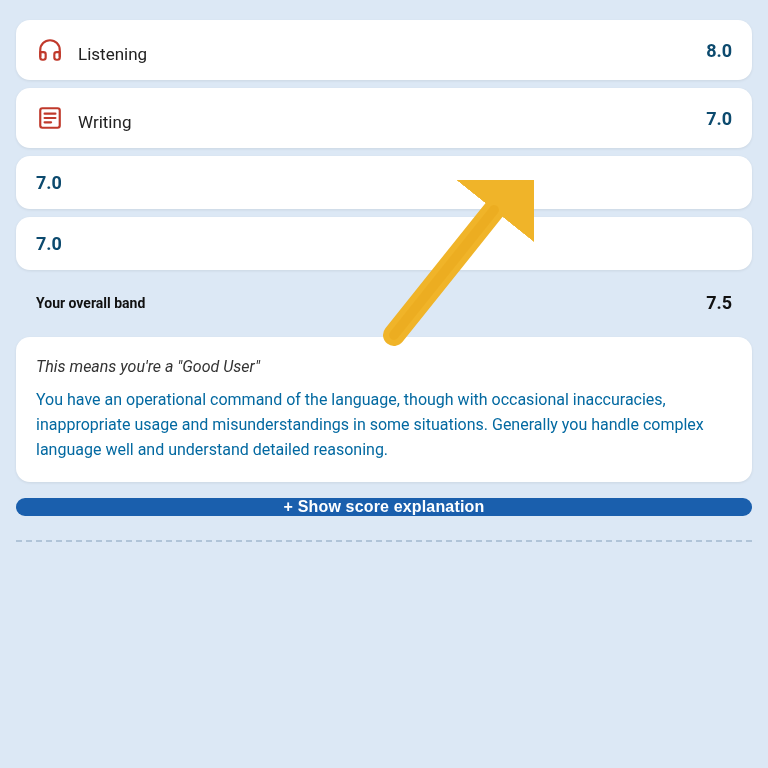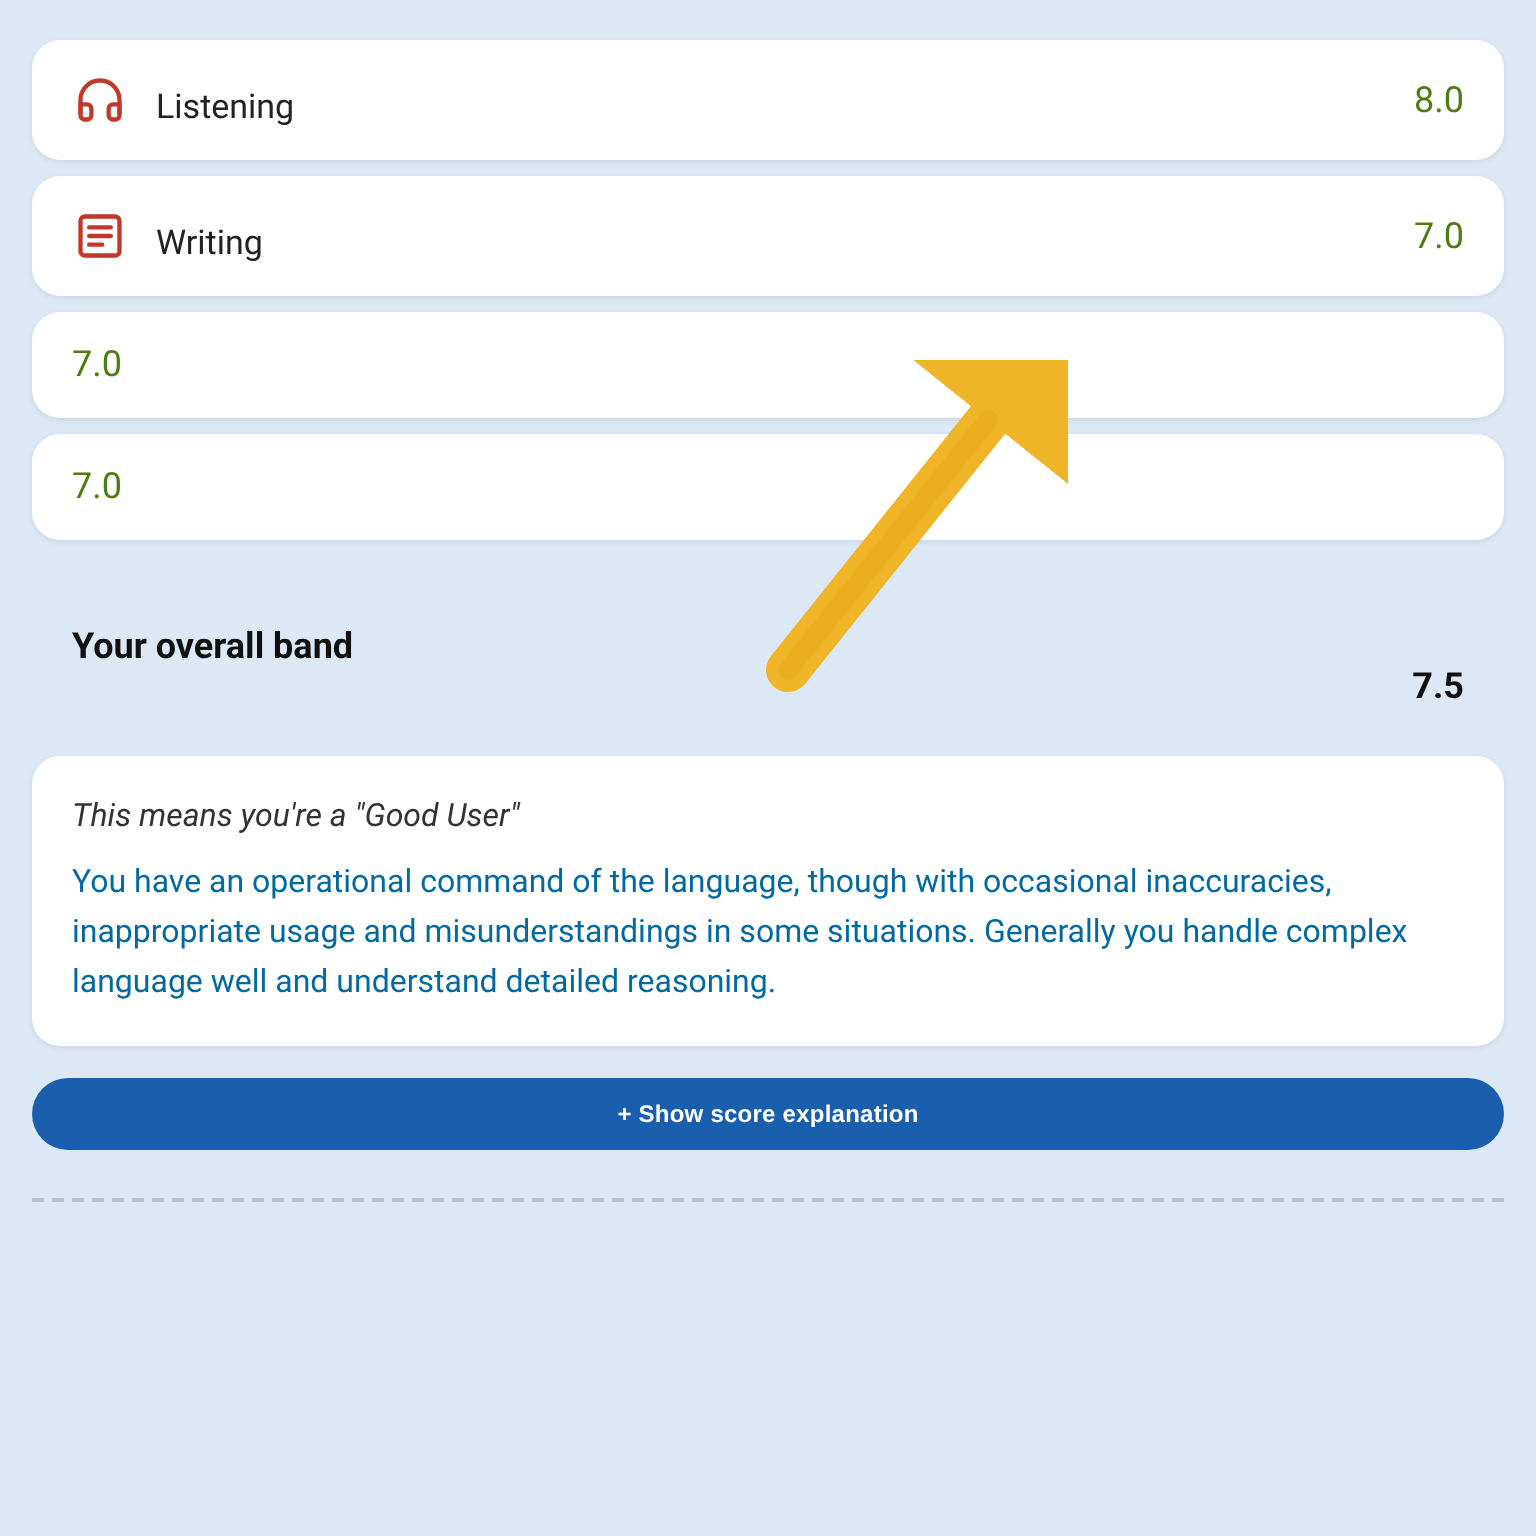--- a/index.html
+++ b/index.html
@@ -56,44 +56,43 @@
     }
 
     .skill-label {
       font-size: 17px;
       color: #222;
       font-weight: 400;
     }
 
     .score-value {
       font-size: 18px;
-      font-weight: 400;
-      color: #4d7c0f;
+      font-weight: 700;
+      color: #0c4a6e;
     }
 
     .overall-row {
       background: transparent;
       padding: 14px 20px;
       display: flex;
       align-items: center;
       justify-content: space-between;
       border-radius: 0;
     }
 
     .overall-label {
-      font-size: 18px;
+      font-size: 14px;
       font-weight: 700;
       color: #111;
     }
 
     .overall-value {
       font-size: 18px;
       font-weight: 700;
       color: #111;
-      margin-top: 41px;
     }
 
     .description-card {
       background: #ffffff;
       border-radius: 14px;
       padding: 20px 20px;
       box-shadow: 0 1px 3px rgba(0,0,0,0.08);
       margin-top: 2px;
     }
 
@@ -108,22 +107,22 @@
       font-size: 16px;
       color: #0369a1;
       line-height: 1.55;
     }
 
     .show-score-btn {
       background: #1a5fad;
       color: #ffffff;
       border: none;
       border-radius: 30px;
-      padding: 11px 28px;
-      font-size: 12px;
+      padding: 0 28px;
+      font-size: 16px;
       font-weight: 600;
       cursor: pointer;
       display: inline-block;
       margin-top: 8px;
       letter-spacing: 0.01em;
     }
 
     .dotted-divider {
       width: 100%;
       border: none;

